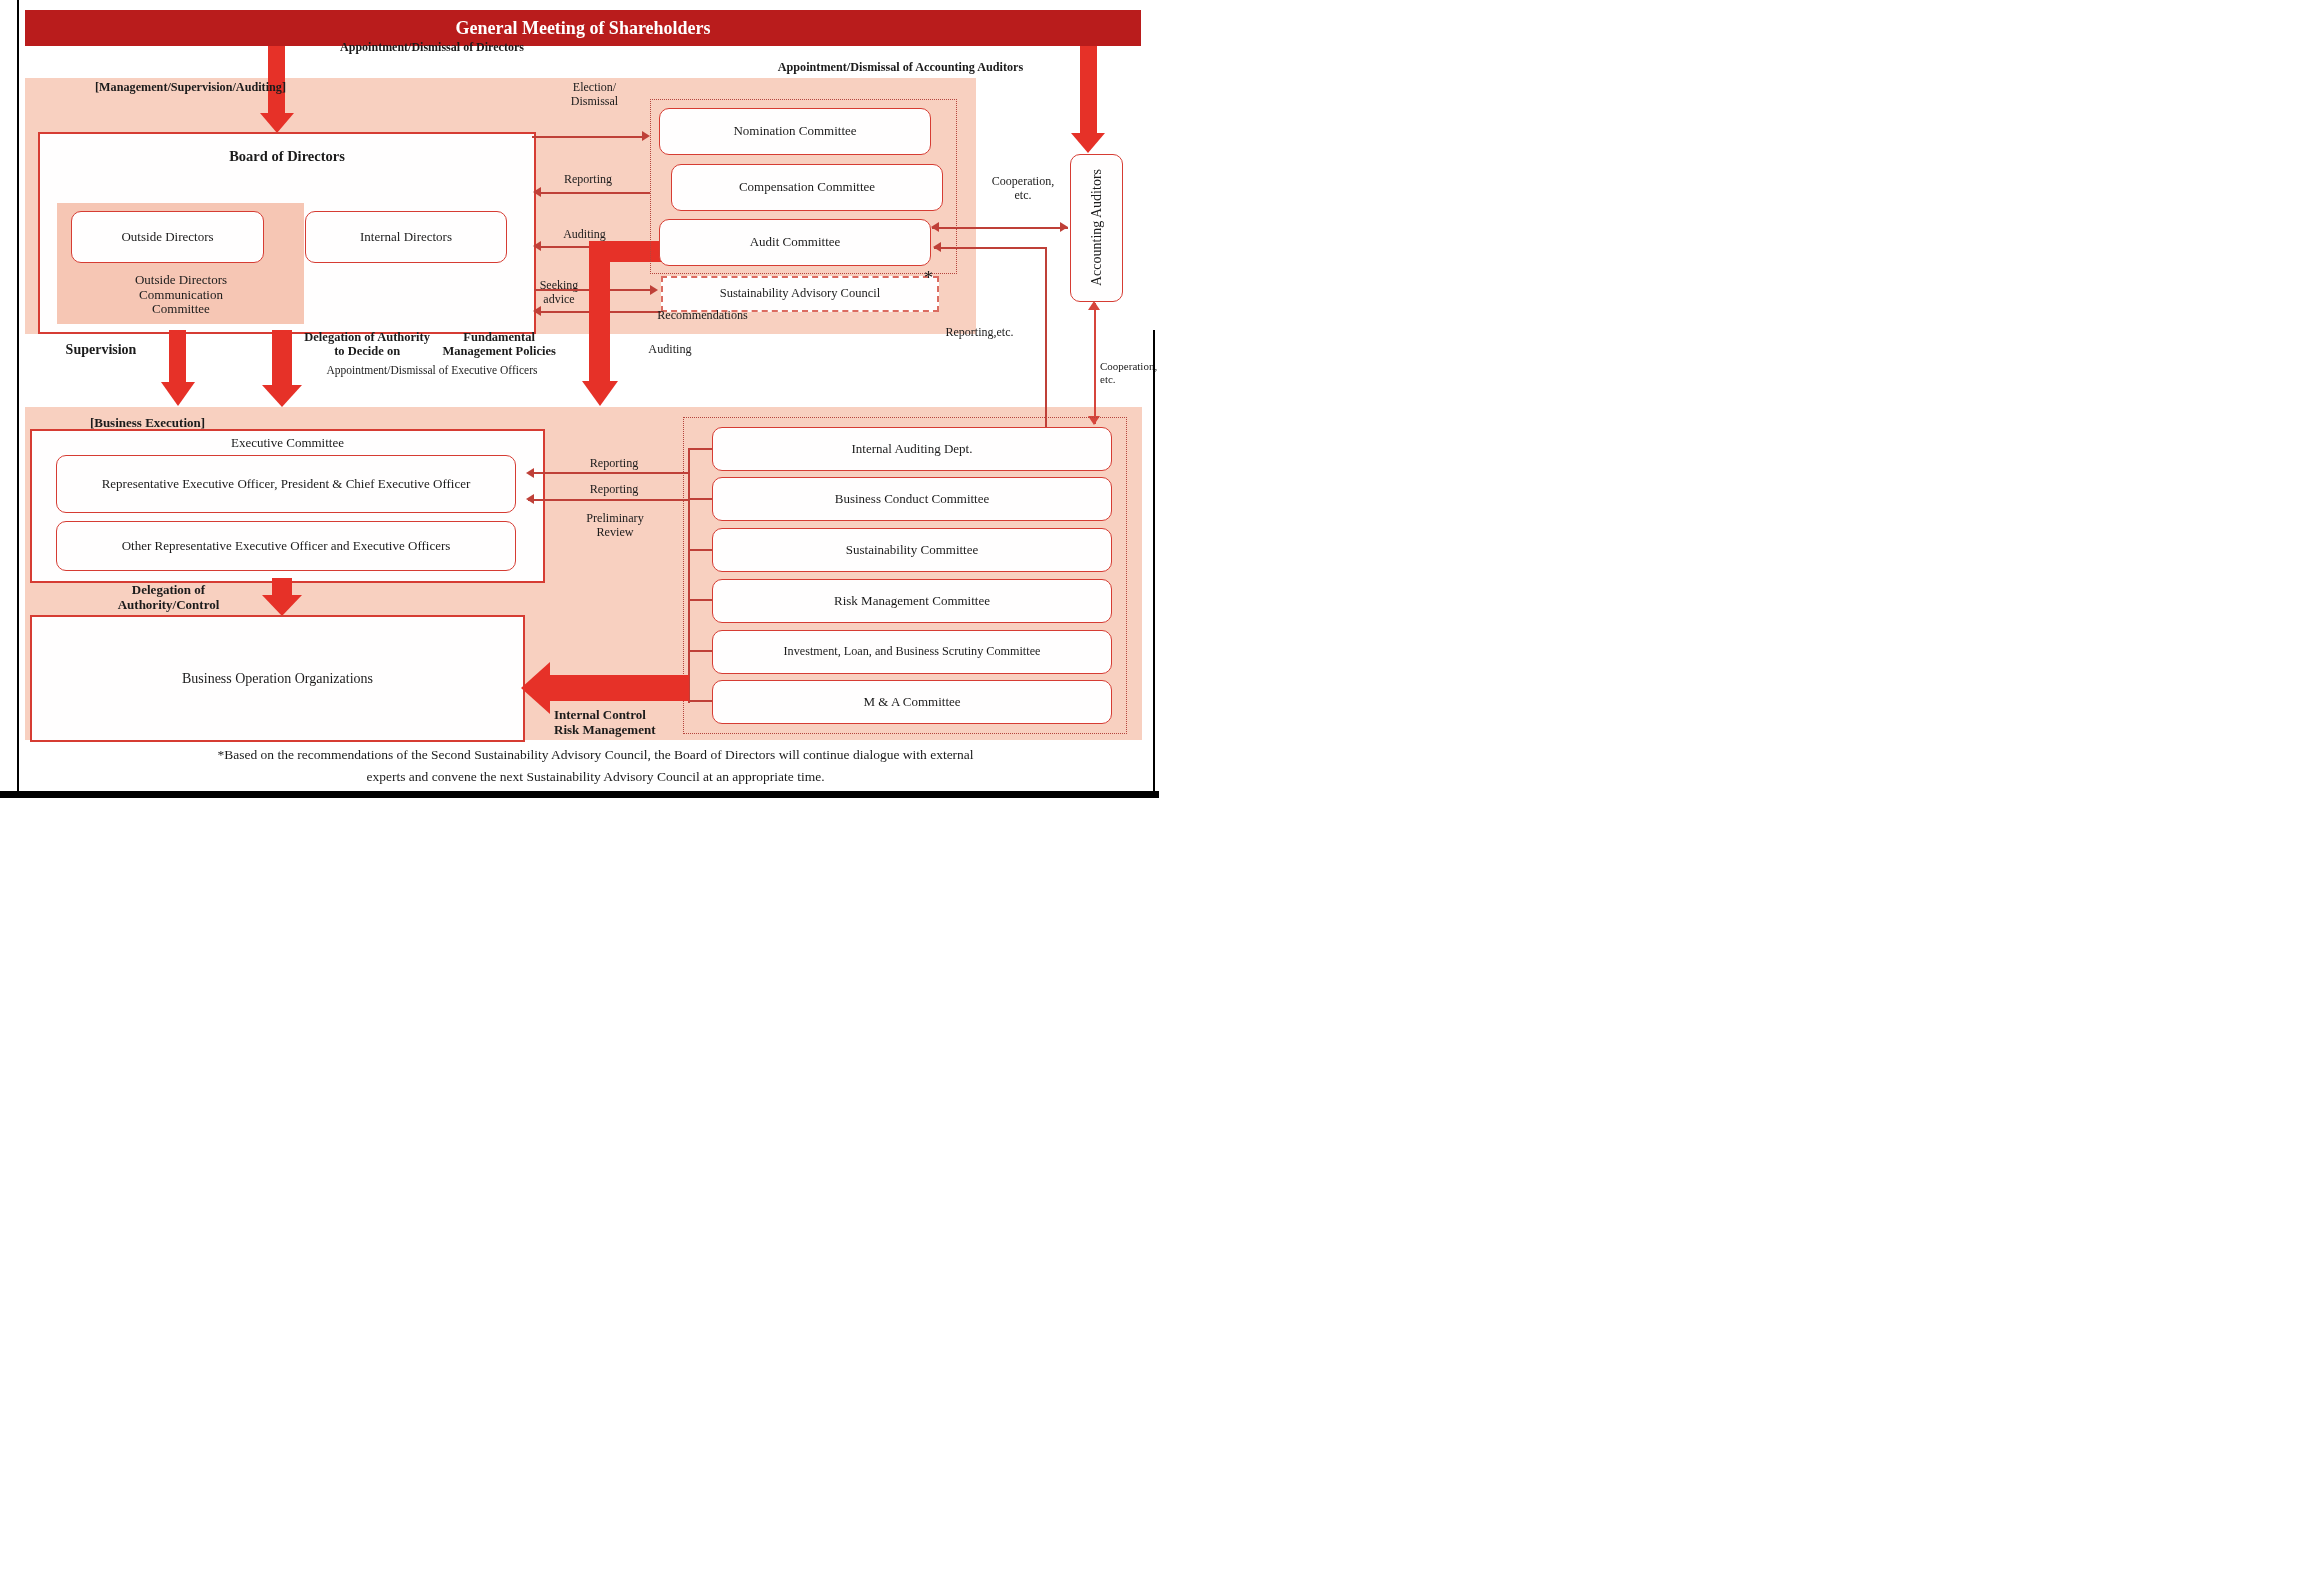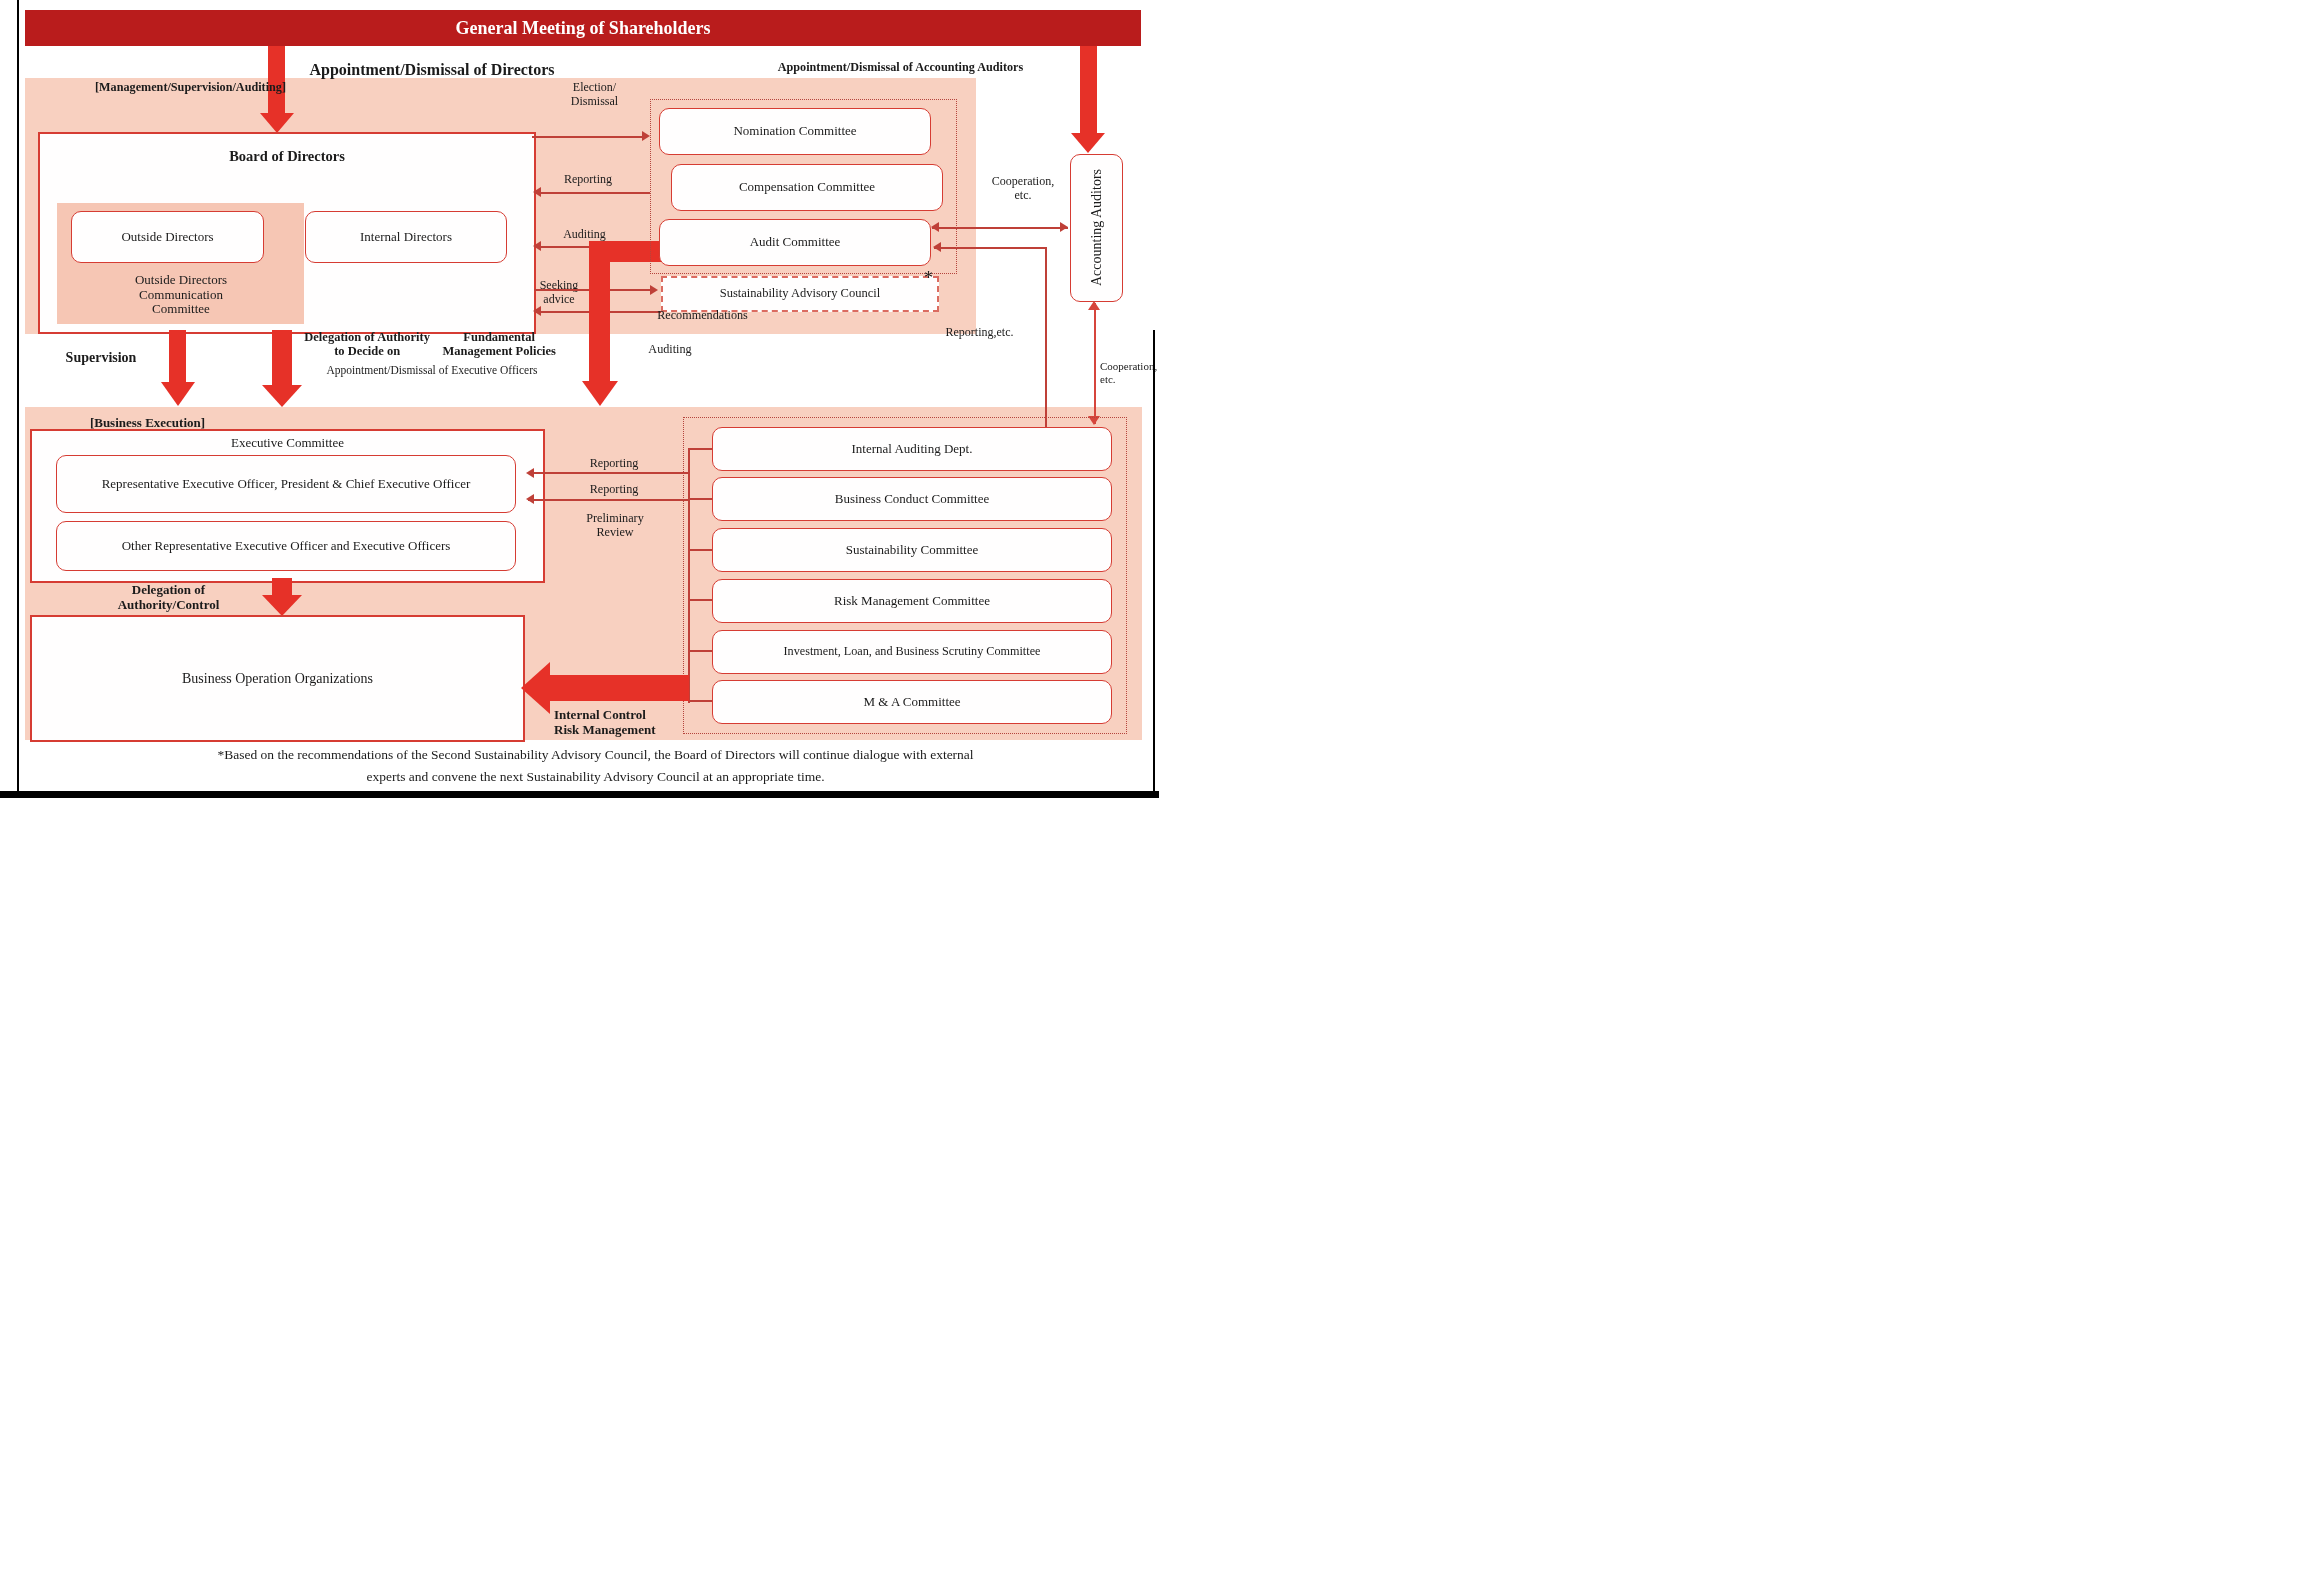--- a/index.html
+++ b/index.html
@@ -30,21 +30,21 @@
 
   <div class="abs" style="left:25px;top:10px;width:1116px;height:36px;background:#b91c1c;display:flex;align-items:center;justify-content:center;">
     <span class="b" style="color:#fff;font-size:18px;">General Meeting of Shareholders</span>
   </div>
 
   <div class="shaft" style="left:268px;top:46px;width:17px;height:69px;"></div>
   <div class="tri" style="left:260px;top:113px;border-width:20px 17px 0 17px;border-top-color:#e63128;"></div>
   <div class="shaft" style="left:1080px;top:46px;width:17px;height:88px;"></div>
   <div class="tri" style="left:1071px;top:133px;border-width:20.4px 17px 0 17px;border-top-color:#e63128;"></div>
 
-  <div class="lbl" style="left:290px;top:60px;width:284px;height:20px;font-weight:600;font-size:16px;">
+  <div class="lbl" style="left:290px;top:38px;width:284px;height:20px;font-weight:600;font-size:12px;">
     <span>Appointment/Dismissal of Directors</span>
     </div>
   <div class="lbl" style="left:729px;top:57px;width:343px;height:20px;font-weight:600;font-size:12.2px;">
     <span>Appointment/Dismissal of Accounting Auditors</span>
     </div>
 
   <div class="lbl left b" style="left:32px;top:79px;width:317px;height:17px;font-size:12.2px;">
     <span>[Management/Supervision/Auditing]</span>
     </div>
 
@@ -139,21 +139,21 @@
     <span>etc.</span>
     </div>
 
   <div class="lbl left" style="left:617px;top:307px;width:171px;height:17px;font-size:12.2px;">
     <span>Recommendations</span>
     </div>
   <div class="lbl left" style="left:624px;top:341px;width:92px;height:17px;font-size:12.2px;">
     <span>Auditing</span>
     </div>
 
-  <div class="lbl left b" style="left:32px;top:348px;width:138px;height:20px;font-size:14px;">
+  <div class="lbl left b" style="left:32px;top:340px;width:138px;height:20px;font-size:14px;">
     <span>Supervision</span>
     </div>
   <div class="shaft" style="left:169px;top:330px;width:17px;height:54px;"></div>
   <div class="tri" style="left:161px;top:382px;border-width:24px 17px 0 17px;border-top-color:#e63128;"></div>
 
   <div class="shaft" style="left:272px;top:330px;width:20px;height:57px;"></div>
   <div class="tri" style="left:262px;top:385px;border-width:22.4px 20px 0 20px;border-top-color:#e63128;"></div>
   <div class="lbl b" style="left:300px;top:327px;width:264px;height:34px;font-size:12.5px;">
     <span>Delegation of Authority to Decide on</span>
     <span>Fundamental Management Policies</span>

